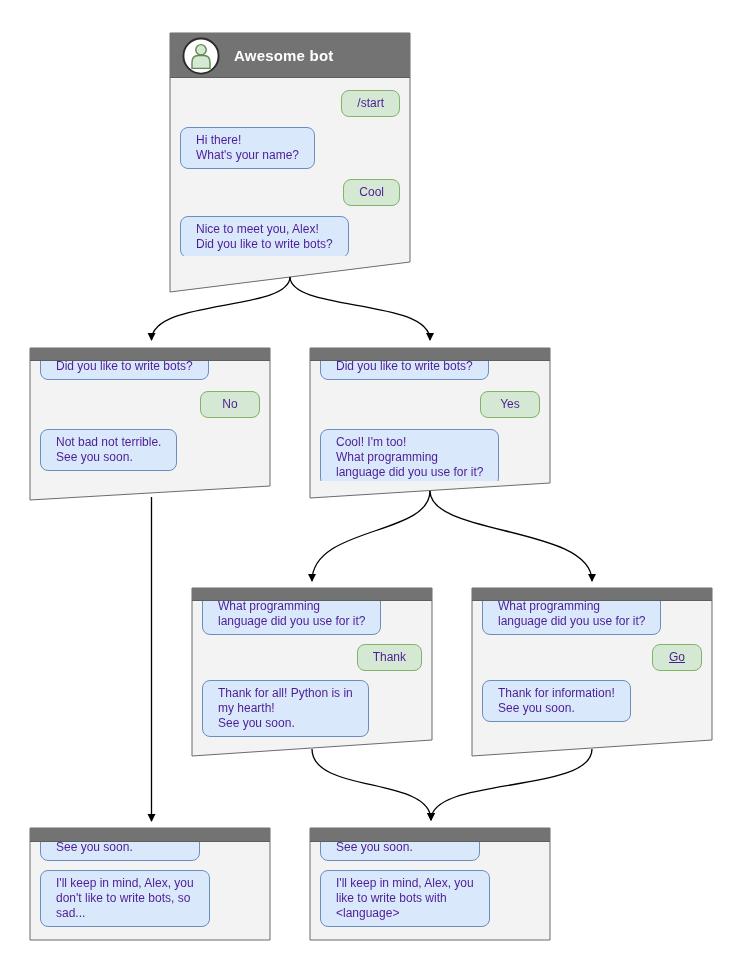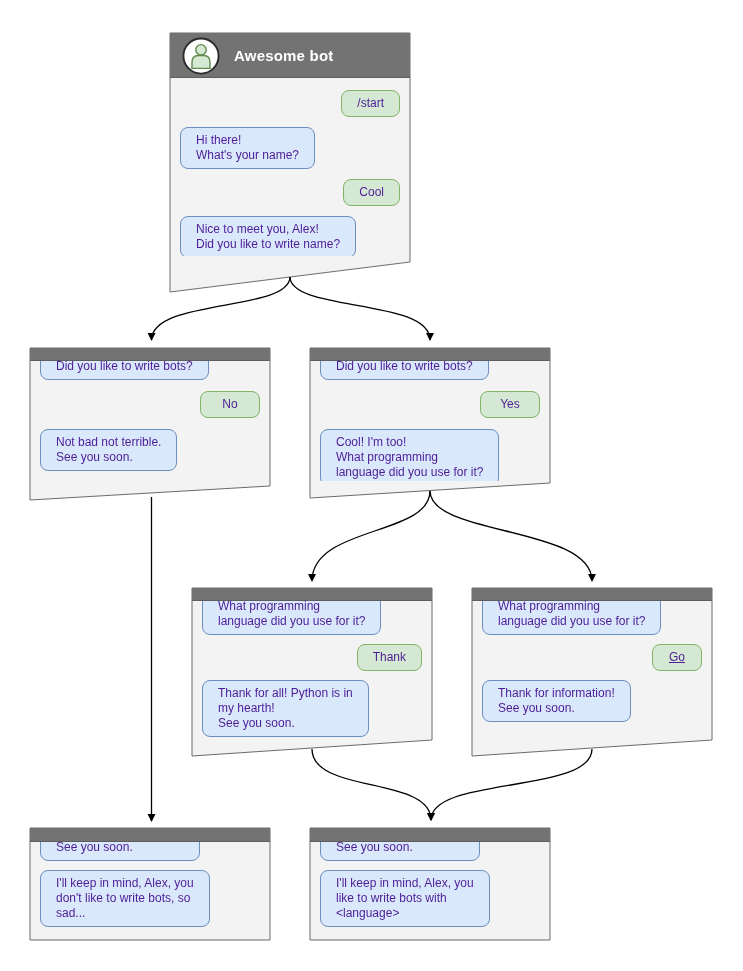--- a/index.html
+++ b/index.html
@@ -73,21 +73,21 @@
       </g>
     </svg>
     <span class="bot-title">Awesome bot</span>
   </div>
   <div class="chat-body" style="left:170px; top:78px; width:240px; height:178px; padding-top:12px; gap:10px;">
     <div class="bubble user">/start</div>
     <div class="bubble bot">Hi there!
 What's your name?</div>
     <div class="bubble user">Cool</div>
     <div class="bubble bot">Nice to meet you, Alex!
-Did you like to write name?</div>
+Did you like to write bots?</div>
   </div>
 
   <div class="hdr" style="left:30px; top:348px; width:240px; height:13px;"></div>
   <div class="chat-body" style="left:30px; top:361px; width:240px; height:122px; gap:11px;">
     <div class="bubble bot clipped">Did you like to write bots?</div>
     <div class="bubble user mw60">No</div>
     <div class="bubble bot">Not bad not terrible.
 See you soon.</div>
   </div>
 

